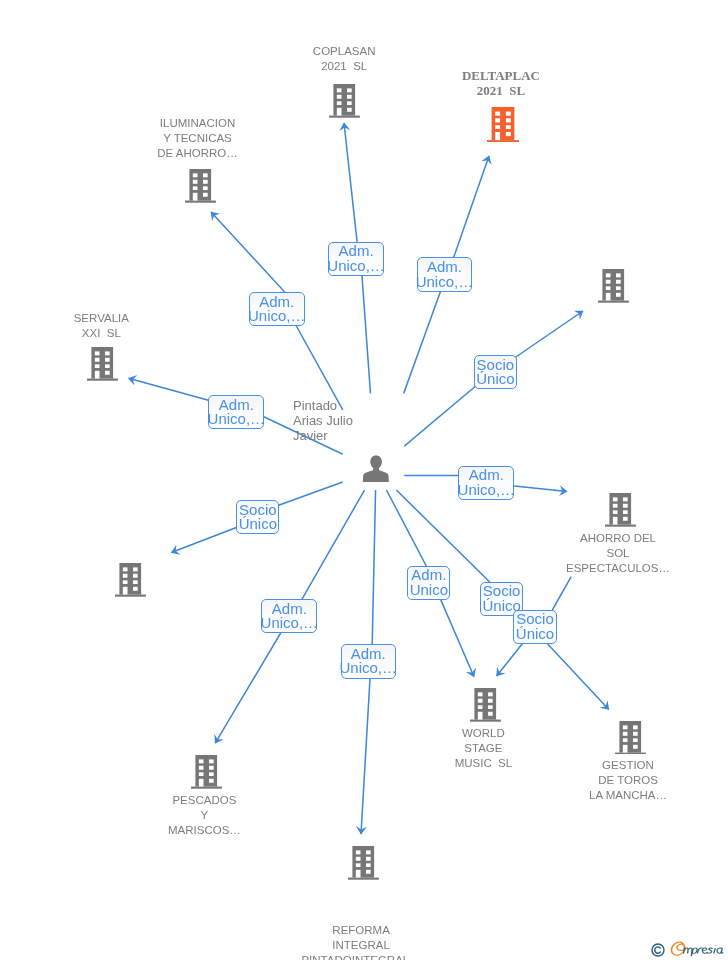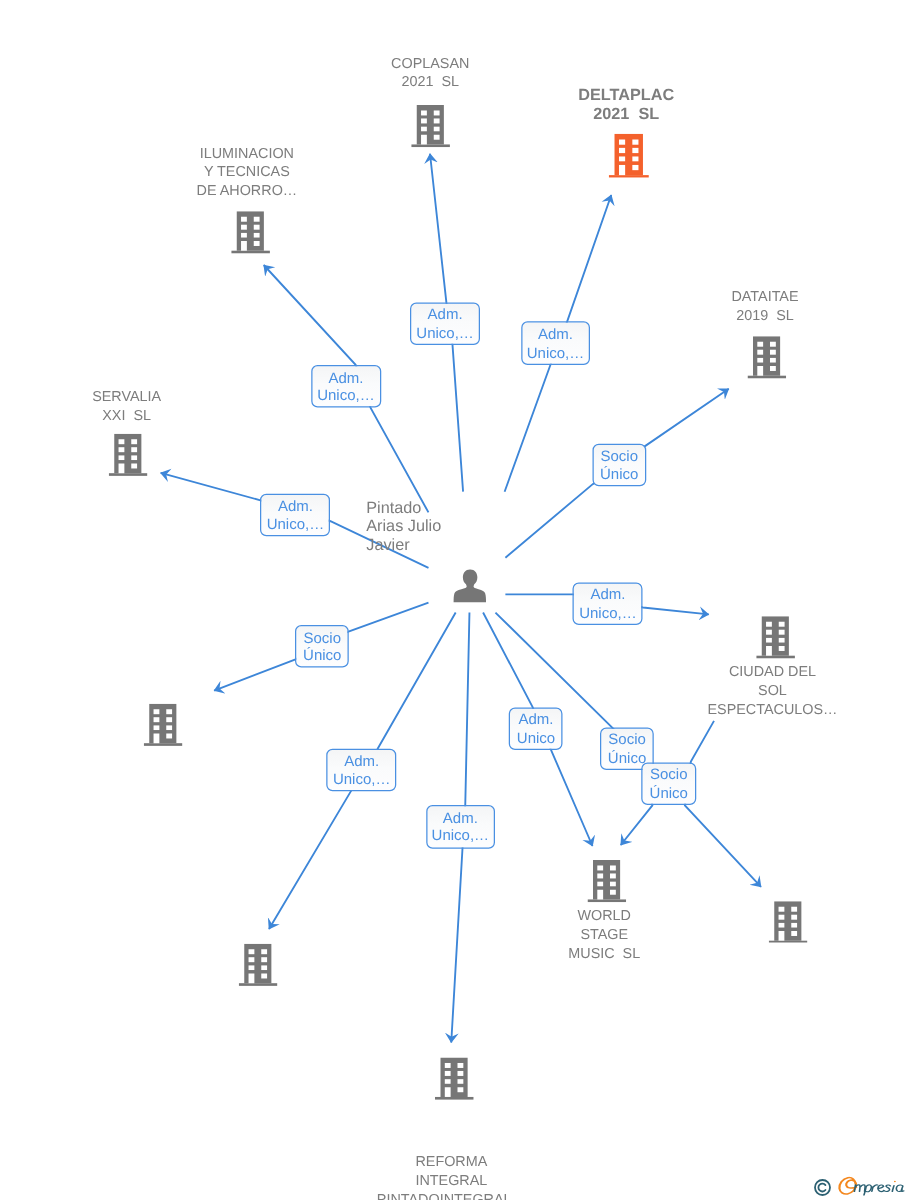--- a/index.html
+++ b/index.html
@@ -4,25 +4,25 @@
 <title>Empresia</title>
 <style>
 
 html,body{margin:0;padding:0;background:#fff;}
 body{width:728px;height:960px;overflow:hidden;font-family:"Liberation Sans",sans-serif;}
 #graph{position:relative;width:728px;height:960px;background:#fff;border-radius:11px;}
 svg#edge-layer{position:absolute;left:0;top:0;width:728px;height:960px;}
 .node{position:absolute;text-align:center;}
 .node-label{position:absolute;text-align:center;color:#7d7d7d;font-size:11.5px;
             line-height:15px;white-space:pre;}
-.node-label.hl{font-size:13px;font-weight:bold;line-height:15px;}
+.node-label.hl{font-size:13px;font-weight:bold;line-height:15px;font-family:Liberation Serif, serif;}
 .person-label{position:absolute;color:#7d7d7d;font-size:13px;
             line-height:15px;white-space:pre;}
 .edge-label{position:absolute;box-sizing:border-box;border:1.5px solid #4a90e2;
-            border-radius:5px;background:linear-gradient(180deg,#f4f5f6 0%,#fafbfc 45%,#fdfdfe 100%);color:#4a90e2;font-size:12px;
+            border-radius:5px;background:linear-gradient(180deg,#f4f5f6 0%,#fafbfc 45%,#fdfdfe 100%);color:#4a90e2;font-size:15px;
             line-height:14.4px;text-align:center;white-space:pre;
             display:flex;align-items:center;justify-content:center;}
 .footer-logo{position:absolute;left:651px;top:941px;}
 .footer-logo .c-icon{position:absolute;left:0;top:2.2px;}
 .footer-logo .logo-svg{position:absolute;left:19px;top:0;}
 .logo-word-hidden{position:absolute;left:0;top:0;width:0;height:0;overflow:hidden;
                   font-size:1px;color:transparent;}
 
 </style>
 </head>
@@ -104,22 +104,20 @@
 <rect x="7.83" y="4.39" width="4.67" height="3.98" fill="#fff"></rect>
 <rect x="18.00" y="4.39" width="4.67" height="3.98" fill="#fff"></rect>
 <rect x="7.83" y="10.77" width="4.67" height="3.99" fill="#fff"></rect>
 <rect x="18.00" y="10.77" width="4.67" height="3.99" fill="#fff"></rect>
 <rect x="7.83" y="17.34" width="4.67" height="3.70" fill="#fff"></rect>
 <rect x="18.00" y="17.34" width="4.67" height="3.70" fill="#fff"></rect>
 <rect x="7.83" y="23.81" width="4.67" height="7.76" fill="#fff"></rect>
 <rect x="18.00" y="23.81" width="4.67" height="3.98" fill="#fff"></rect>
 </svg>
 </div>
-<div class="node-label" style="left:527.0px;top:231.0px;width:170px;">DATAITAE
-2019  SL</div>
 <div class="node" style="left:87.4px;top:347.2px;width:31px;">
 <svg class="bld" width="31.00" height="33.70" viewBox="0 0 31 33.7" xmlns="http://www.w3.org/2000/svg">
 <rect x="4.40" y="0" width="21.70" height="31.60" fill="#767676"></rect>
 <rect x="0" y="31.57" width="30.91" height="2.13" fill="#767676"></rect>
 <rect x="7.83" y="4.39" width="4.67" height="3.98" fill="#fff"></rect>
 <rect x="18.00" y="4.39" width="4.67" height="3.98" fill="#fff"></rect>
 <rect x="7.83" y="10.77" width="4.67" height="3.99" fill="#fff"></rect>
 <rect x="18.00" y="10.77" width="4.67" height="3.99" fill="#fff"></rect>
 <rect x="7.83" y="17.34" width="4.67" height="3.70" fill="#fff"></rect>
 <rect x="18.00" y="17.34" width="4.67" height="3.70" fill="#fff"></rect>
@@ -136,21 +134,21 @@
 <rect x="7.83" y="4.39" width="4.67" height="3.98" fill="#fff"></rect>
 <rect x="18.00" y="4.39" width="4.67" height="3.98" fill="#fff"></rect>
 <rect x="7.83" y="10.77" width="4.67" height="3.99" fill="#fff"></rect>
 <rect x="18.00" y="10.77" width="4.67" height="3.99" fill="#fff"></rect>
 <rect x="7.83" y="17.34" width="4.67" height="3.70" fill="#fff"></rect>
 <rect x="18.00" y="17.34" width="4.67" height="3.70" fill="#fff"></rect>
 <rect x="7.83" y="23.81" width="4.67" height="7.76" fill="#fff"></rect>
 <rect x="18.00" y="23.81" width="4.67" height="3.98" fill="#fff"></rect>
 </svg>
 </div>
-<div class="node-label" style="left:538.0px;top:530.7px;width:160px;">CIUDAD DEL
+<div class="node-label" style="left:538.0px;top:530.7px;width:160px;">AHORRO DEL
 SOL
 ESPECTACULOS…</div>
 <div class="node" style="left:114.6px;top:563.2px;width:31px;">
 <svg class="bld" width="31.00" height="33.70" viewBox="0 0 31 33.7" xmlns="http://www.w3.org/2000/svg">
 <rect x="4.40" y="0" width="21.70" height="31.60" fill="#767676"></rect>
 <rect x="0" y="31.57" width="30.91" height="2.13" fill="#767676"></rect>
 <rect x="7.83" y="4.39" width="4.67" height="3.98" fill="#fff"></rect>
 <rect x="18.00" y="4.39" width="4.67" height="3.98" fill="#fff"></rect>
 <rect x="7.83" y="10.77" width="4.67" height="3.99" fill="#fff"></rect>
 <rect x="18.00" y="10.77" width="4.67" height="3.99" fill="#fff"></rect>
@@ -167,20 +165,23 @@
 <rect x="7.83" y="4.39" width="4.67" height="3.98" fill="#fff"></rect>
 <rect x="18.00" y="4.39" width="4.67" height="3.98" fill="#fff"></rect>
 <rect x="7.83" y="10.77" width="4.67" height="3.99" fill="#fff"></rect>
 <rect x="18.00" y="10.77" width="4.67" height="3.99" fill="#fff"></rect>
 <rect x="7.83" y="17.34" width="4.67" height="3.70" fill="#fff"></rect>
 <rect x="18.00" y="17.34" width="4.67" height="3.70" fill="#fff"></rect>
 <rect x="7.83" y="23.81" width="4.67" height="7.76" fill="#fff"></rect>
 <rect x="18.00" y="23.81" width="4.67" height="3.98" fill="#fff"></rect>
 </svg>
 </div>
+<div class="node-label" style="left:124.4px;top:793.4px;width:160px;">PESCADOS
+Y
+MARISCOS…</div>
 <div class="node" style="left:469.6px;top:688.0px;width:31px;">
 <svg class="bld" width="31.00" height="33.70" viewBox="0 0 31 33.7" xmlns="http://www.w3.org/2000/svg">
 <rect x="4.40" y="0" width="21.70" height="31.60" fill="#767676"></rect>
 <rect x="0" y="31.57" width="30.91" height="2.13" fill="#767676"></rect>
 <rect x="7.83" y="4.39" width="4.67" height="3.98" fill="#fff"></rect>
 <rect x="18.00" y="4.39" width="4.67" height="3.98" fill="#fff"></rect>
 <rect x="7.83" y="10.77" width="4.67" height="3.99" fill="#fff"></rect>
 <rect x="18.00" y="10.77" width="4.67" height="3.99" fill="#fff"></rect>
 <rect x="7.83" y="17.34" width="4.67" height="3.70" fill="#fff"></rect>
 <rect x="18.00" y="17.34" width="4.67" height="3.70" fill="#fff"></rect>
@@ -198,20 +199,23 @@
 <rect x="7.83" y="4.39" width="4.67" height="3.98" fill="#fff"></rect>
 <rect x="18.00" y="4.39" width="4.67" height="3.98" fill="#fff"></rect>
 <rect x="7.83" y="10.77" width="4.67" height="3.99" fill="#fff"></rect>
 <rect x="18.00" y="10.77" width="4.67" height="3.99" fill="#fff"></rect>
 <rect x="7.83" y="17.34" width="4.67" height="3.70" fill="#fff"></rect>
 <rect x="18.00" y="17.34" width="4.67" height="3.70" fill="#fff"></rect>
 <rect x="7.83" y="23.81" width="4.67" height="7.76" fill="#fff"></rect>
 <rect x="18.00" y="23.81" width="4.67" height="3.98" fill="#fff"></rect>
 </svg>
 </div>
+<div class="node-label" style="left:548.0px;top:758.1px;width:160px;">GESTION
+DE TOROS
+LA MANCHA…</div>
 <div class="node" style="left:347.6px;top:846.0px;width:31px;">
 <svg class="bld" width="31.00" height="33.70" viewBox="0 0 31 33.7" xmlns="http://www.w3.org/2000/svg">
 <rect x="4.40" y="0" width="21.70" height="31.60" fill="#767676"></rect>
 <rect x="0" y="31.57" width="30.91" height="2.13" fill="#767676"></rect>
 <rect x="7.83" y="4.39" width="4.67" height="3.98" fill="#fff"></rect>
 <rect x="18.00" y="4.39" width="4.67" height="3.98" fill="#fff"></rect>
 <rect x="7.83" y="10.77" width="4.67" height="3.99" fill="#fff"></rect>
 <rect x="18.00" y="10.77" width="4.67" height="3.99" fill="#fff"></rect>
 <rect x="7.83" y="17.34" width="4.67" height="3.70" fill="#fff"></rect>
 <rect x="18.00" y="17.34" width="4.67" height="3.70" fill="#fff"></rect>

